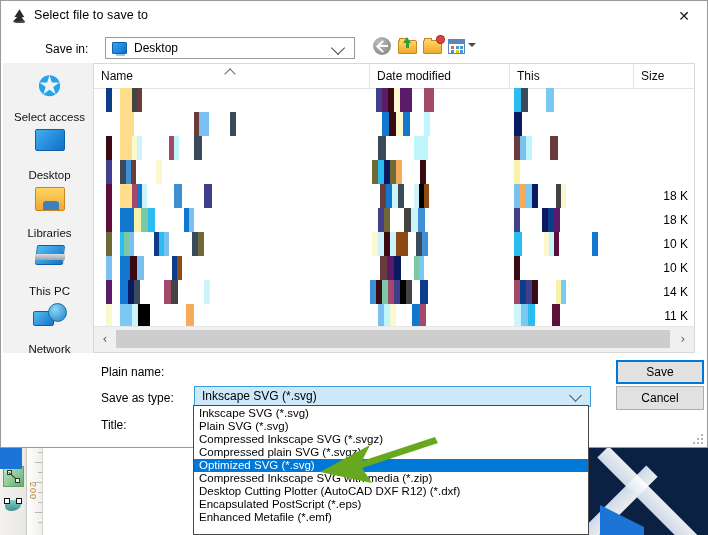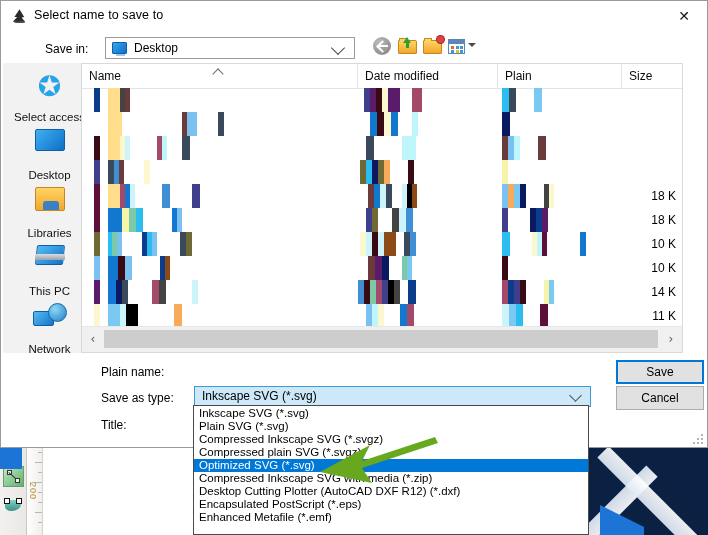--- a/index.html
+++ b/index.html
@@ -140,21 +140,21 @@
     transform:skewX(-6deg);border-radius:2px;}
   .ico-pc-base{position:absolute;left:50%;transform:translateX(-50%);bottom:17px;width:30px;height:6px;
     background:linear-gradient(to bottom,#d9dde2,#9aa1a9);border-radius:1px;}
   .ico-net-globe{position:absolute;left:16px;top:0;width:19px;height:19px;border-radius:50%;
     background:radial-gradient(circle at 35% 30%,#8fd7f6,#1b7fc4);border:1px solid #156ba5;box-sizing:border-box;}
   .ico-net-mon{position:absolute;left:1px;top:8px;width:21px;height:15px;
     background:linear-gradient(135deg,#55bcf5,#1573c4);border:1px solid #0e5fa8;box-sizing:border-box;border-radius:2px;}
 
   
   #filelist{
-    position:absolute;left:80px;top:62px;width:602px;height:290px;
+    position:absolute;left:92px;top:62px;width:602px;height:290px;
     background:#fff;border:1px solid #d9d9d9;box-sizing:border-box;
   }
   #colhdr{position:absolute;left:0;top:0;right:0;height:24px;background:#fff;border-bottom:1px solid #e3e3e3;}
   .col{position:absolute;top:0;height:24px;border-right:1px solid #e3e3e3;box-sizing:border-box;}
   .col .ct{position:absolute;left:7px;top:5px;font-size:12px;color:#0b0b0b;}
   .col .sortcaret{
     position:absolute;top:6px;width:7px;height:7px;
     border-left:1.3px solid #6d6d6d;border-top:1.3px solid #6d6d6d;transform:rotate(45deg);
   }
   #rows{position:absolute;left:0;top:24px;right:0;bottom:26px;overflow:hidden;}
@@ -246,21 +246,21 @@
   <div id="wp-strip"></div>
 </div>
 
 <div id="dialog">
 
   <div id="titlebar">
     <svg id="app-icon" viewBox="0 0 17 17">
       <path d="M8.5 1.2 L3.4 8.9 L6.2 8.9 L2.0 13.6 C3.4 15.2 11.5 15.6 14.2 13.9 L10.6 9.5 L13.2 9.1 Z" fill="#2b2b2b"></path>
       <path d="M2.2 13.8 C4.6 15.5 12.0 15.4 14.0 14.0 L12.2 12.6 C10.2 13.6 5.0 13.8 3.6 12.7 Z" fill="#4d4d4d"></path>
     </svg>
-    <span id="title-text">Select name to save to</span>
+    <span id="title-text">Select file to save to</span>
     <div id="close-btn">✕</div>
   </div>
 
   <span id="savein-label" class="flabel">Save in:</span>
 
   <div id="savein-combo">
     <span class="mon"></span>
     <span id="savein-text">Desktop</span>
     <span class="chev-dn"></span>
   </div>
@@ -332,21 +332,21 @@
   <div id="filelist">
     <div id="colhdr">
       <div class="col" style="left:0;width:276px;">
         <span class="ct">Name</span>
         <span class="sortcaret" style="left:132px;"></span>
       </div>
       <div class="col" style="left:276px;width:140px;">
         <span class="ct">Date modified</span>
       </div>
       <div class="col" style="left:416px;width:124px;">
-        <span class="ct">Plain</span>
+        <span class="ct">This</span>
       </div>
       <div class="col" style="left:540px;width:60px;border-right:none;">
         <span class="ct">Size</span>
       </div>
     </div>
 
     <div id="rows">
 
     <div class="frow" style="top: 0px;">
           <span class="px" style="left: 26px; width: 14px; background: rgb(255, 221, 138);"></span>

